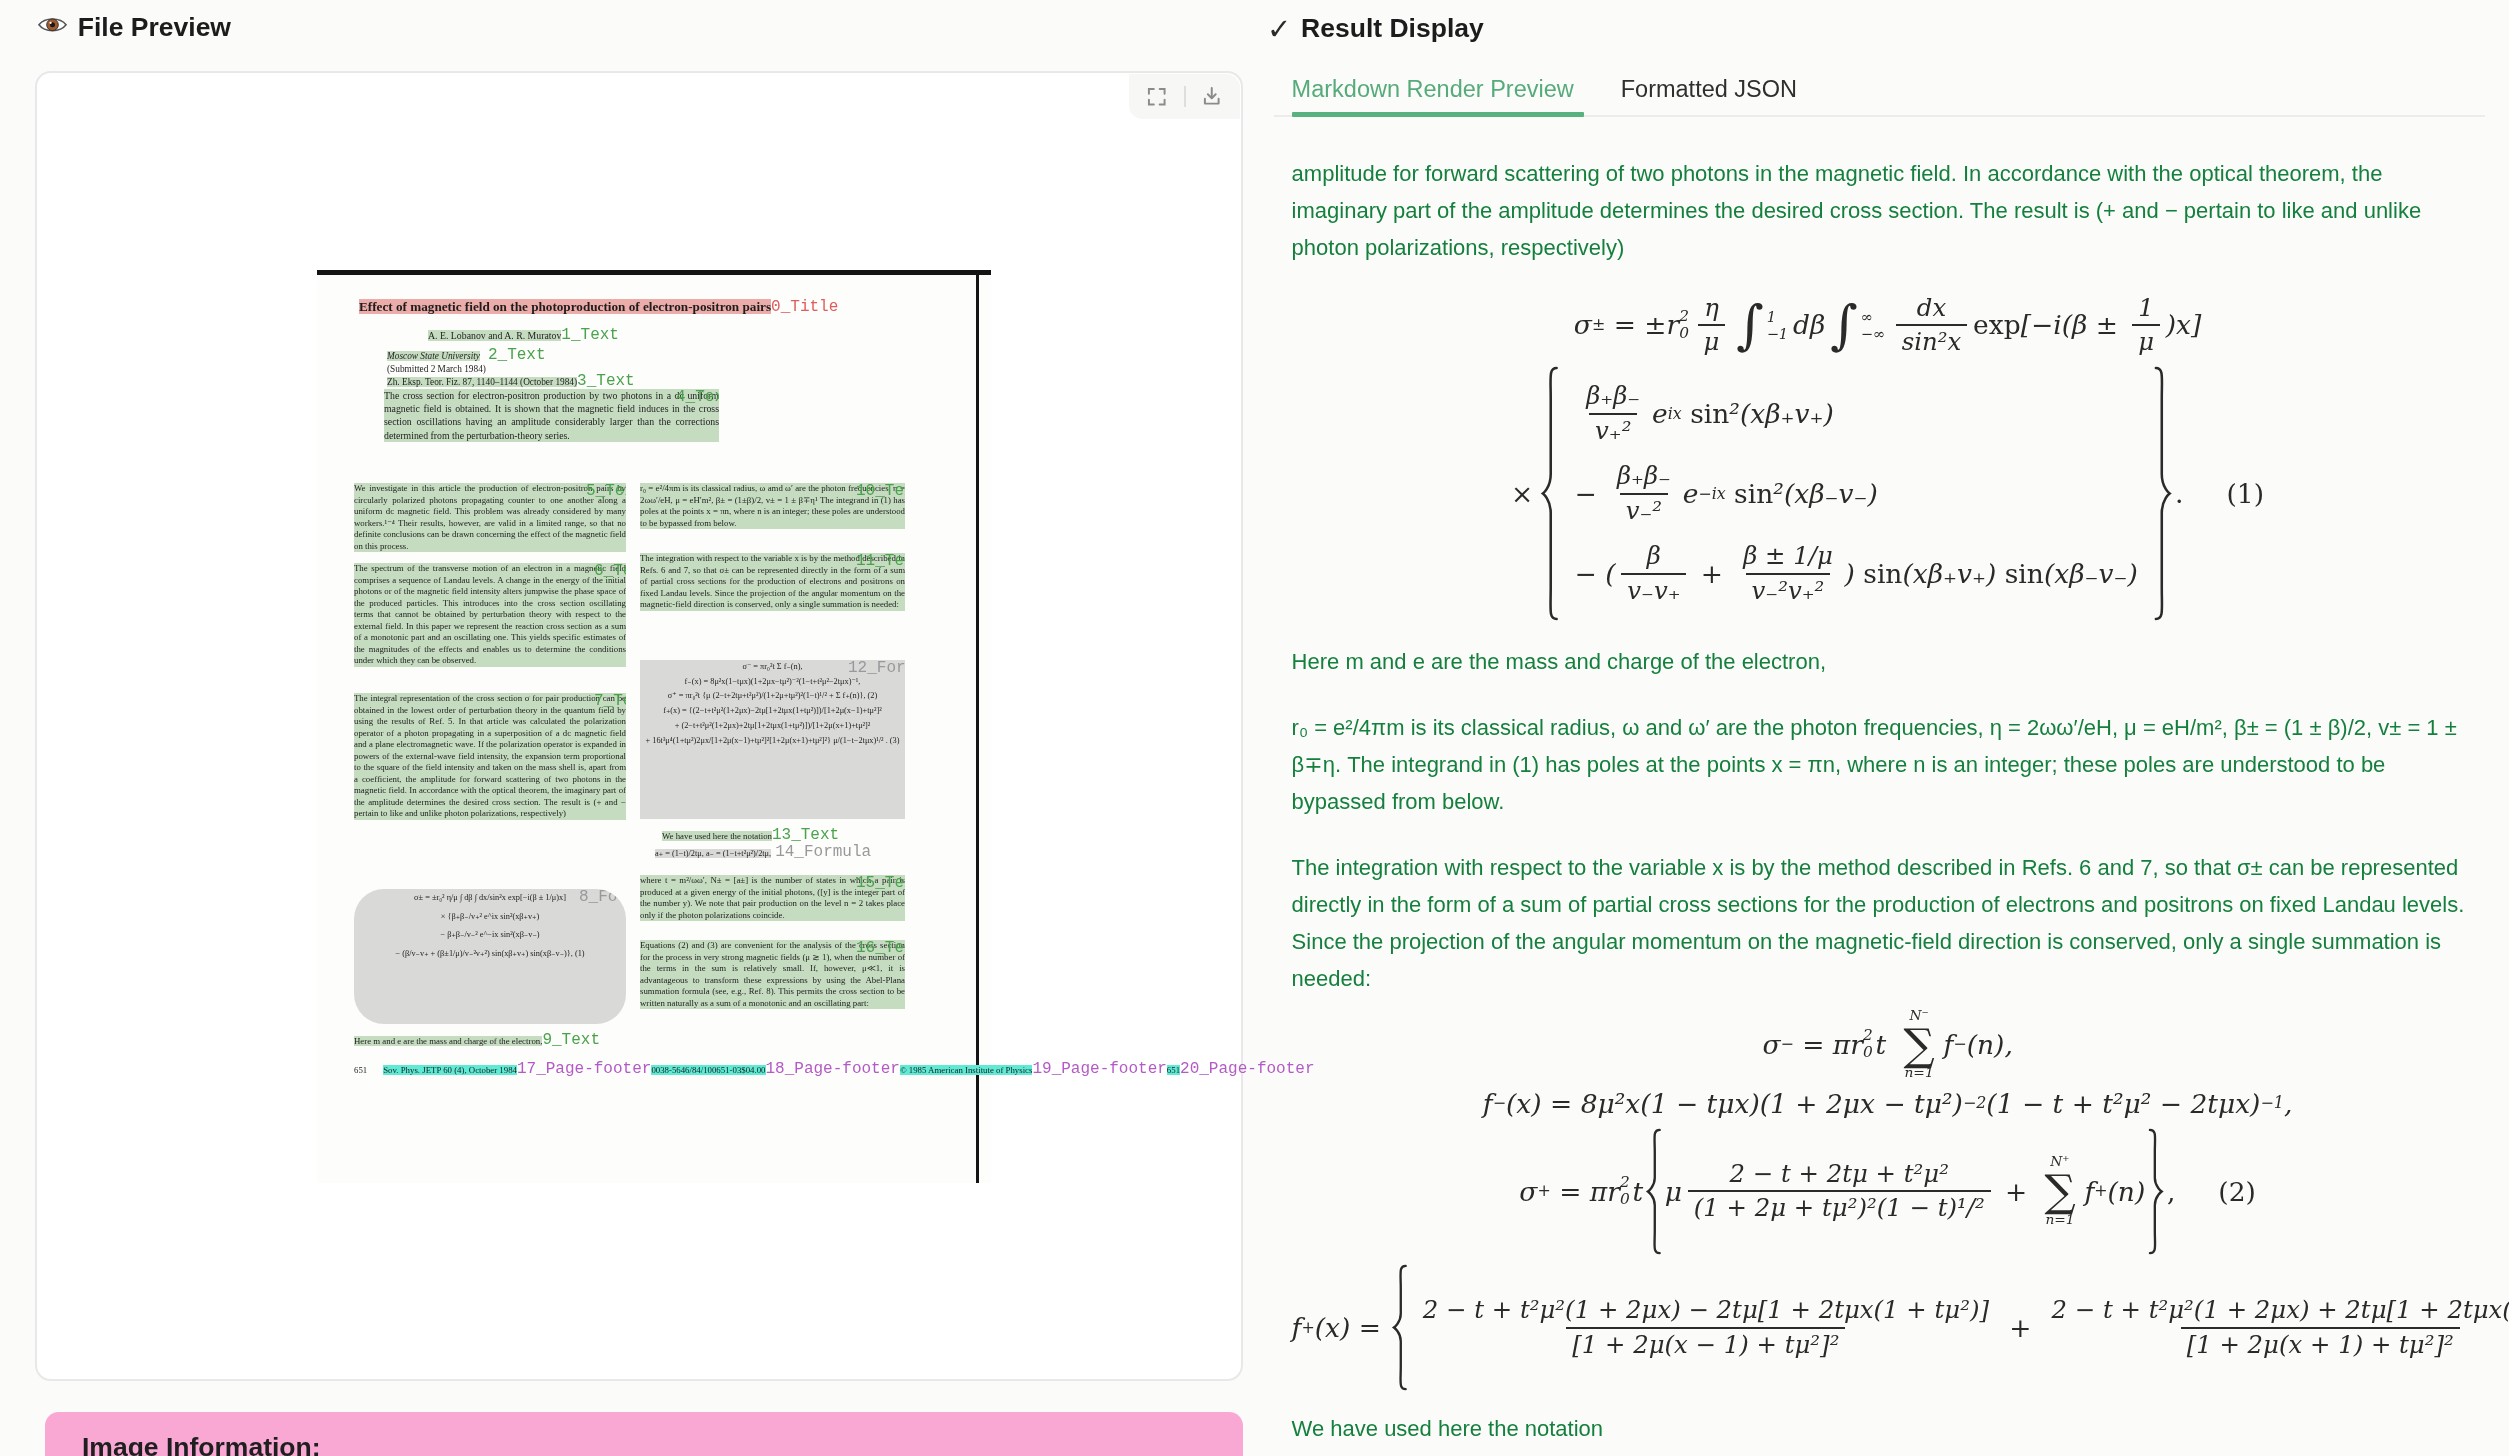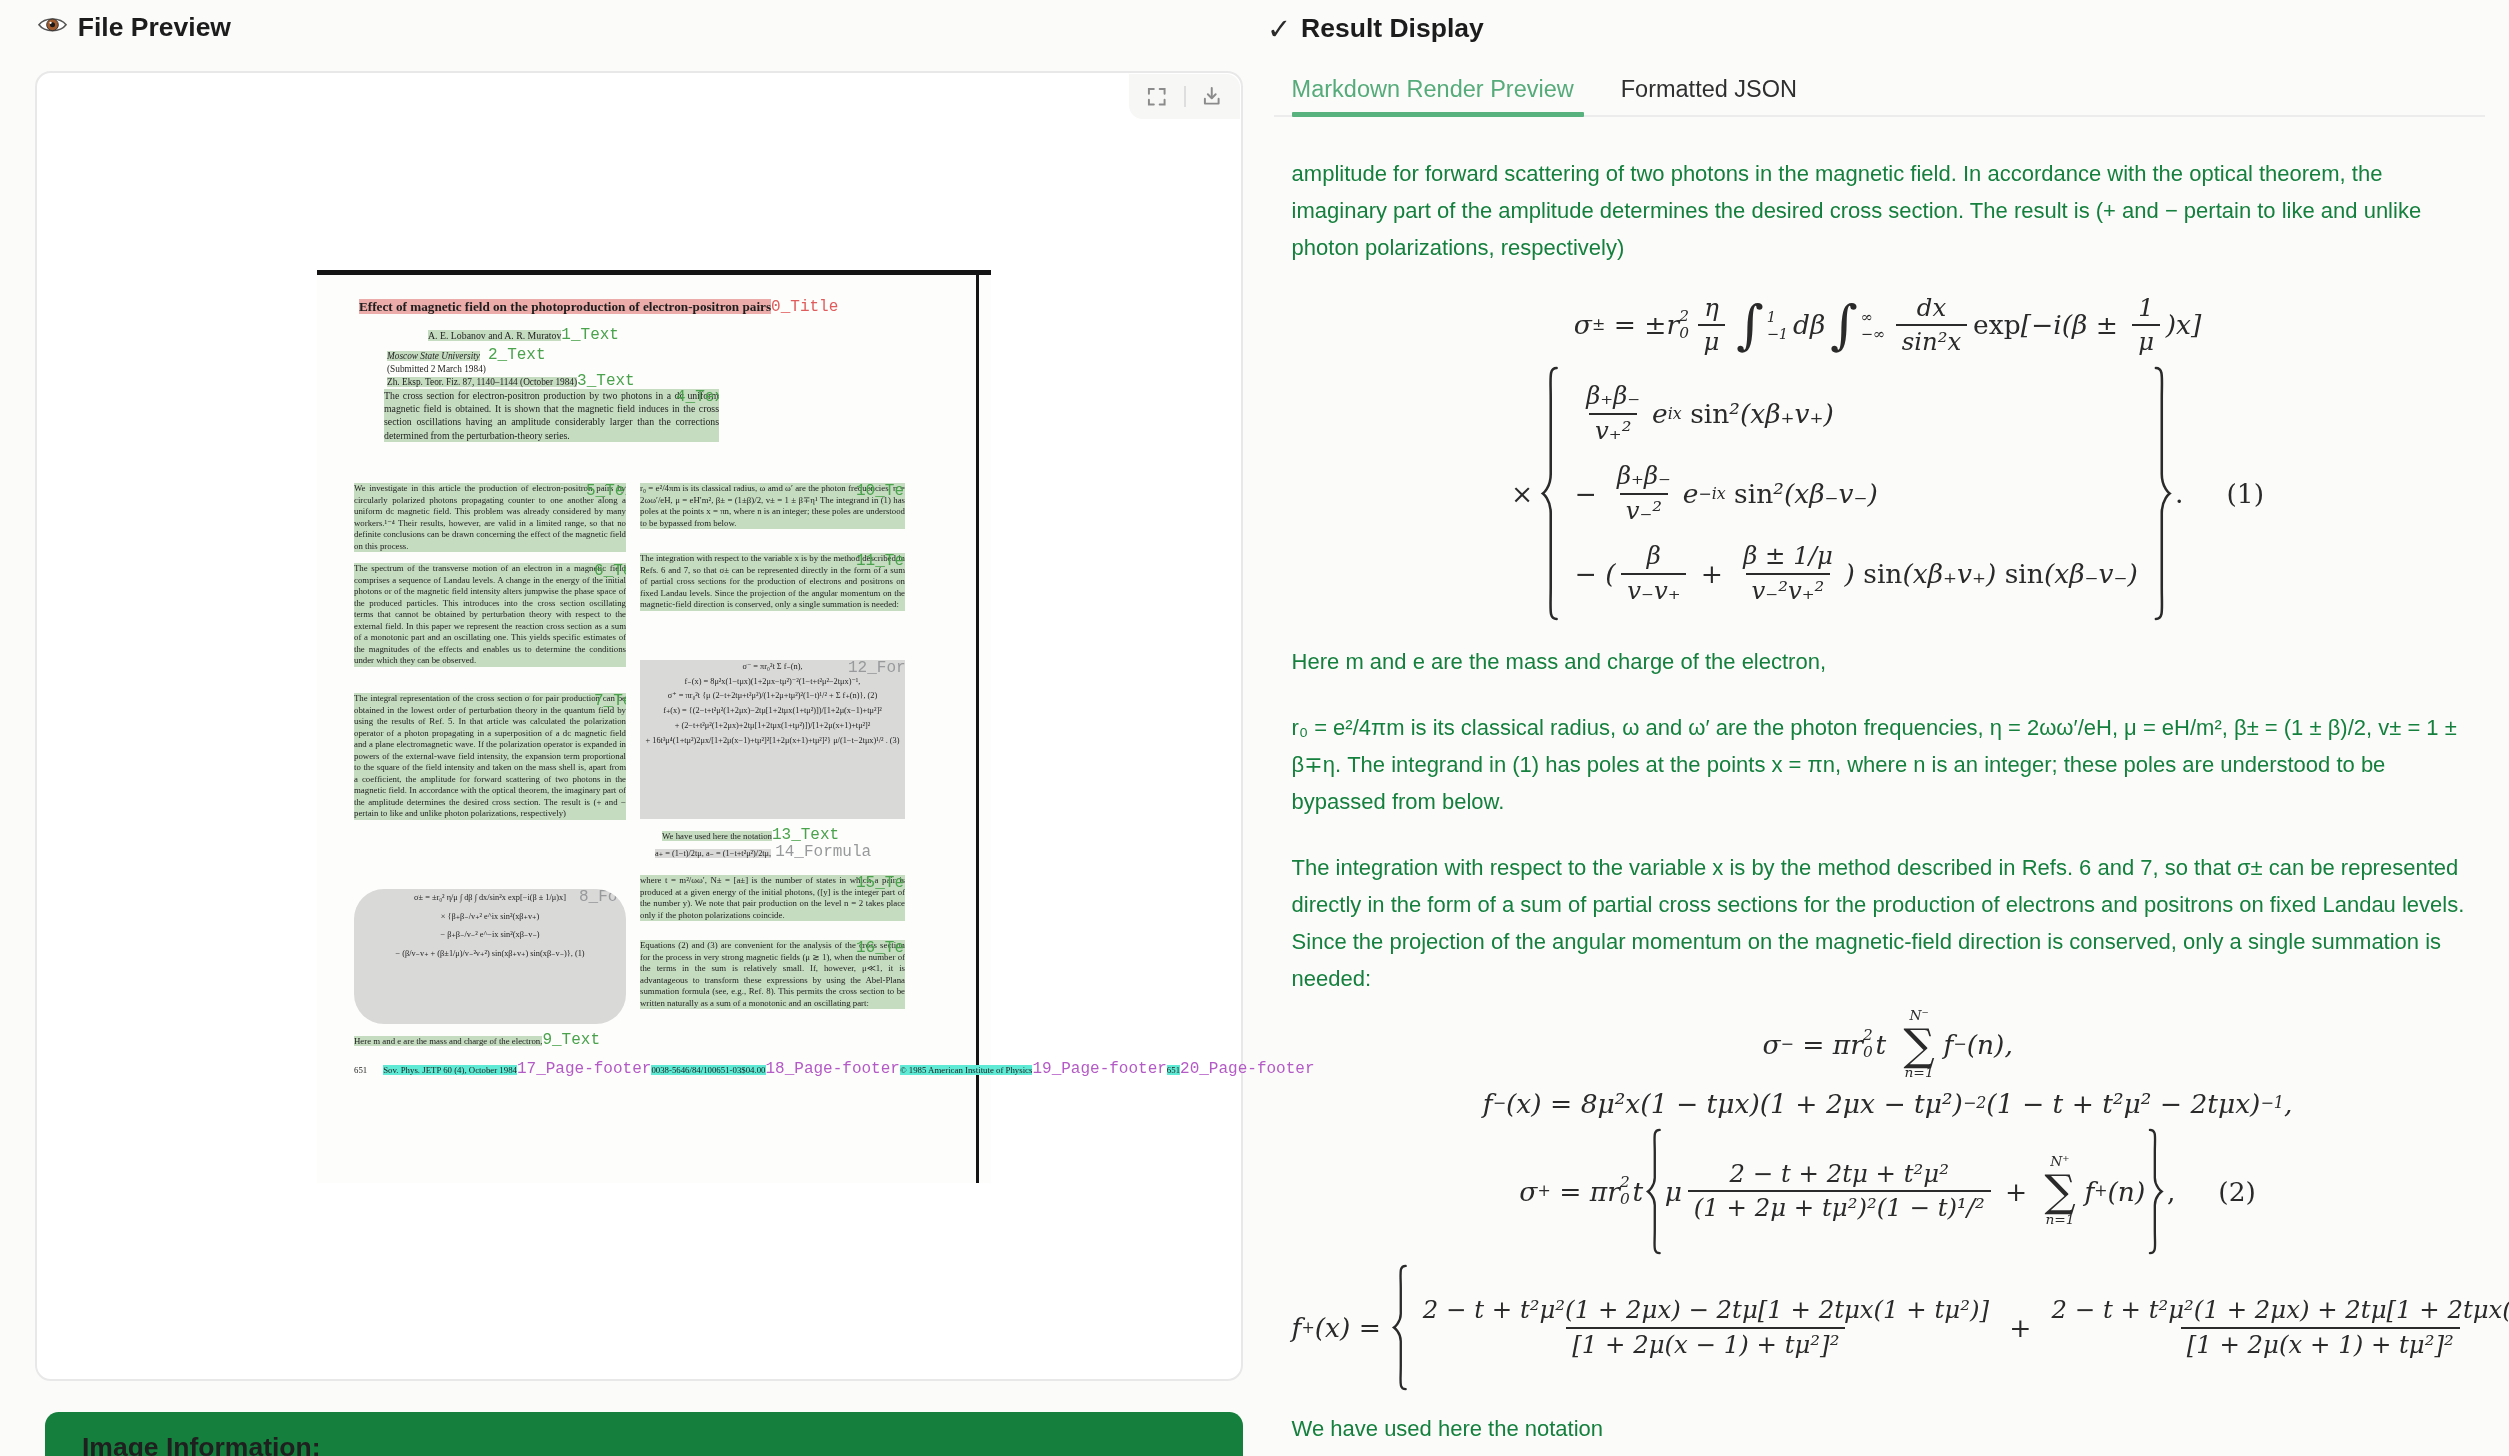--- a/index.html
+++ b/index.html
@@ -48,21 +48,21 @@
   .p-affil { font-size:9.3px; font-style:italic; line-height:11.8px; }
   .p-plain { font-size:9.3px; line-height:11.8px; }
   .p-abstract { font-size:9.8px; line-height:13.2px; }
   .p-body { font-size:8.8px; line-height:11.5px; }
   .p-formula { font-size:8.3px; line-height:18.6px; text-align:center; white-space:pre-line; }
   .p-footer { font-size:8.8px; line-height:11.8px; white-space:nowrap; }
   .inline-row { white-space:nowrap; }
 
   
   .info-band { position:absolute; left:45px; top:1412px; width:1198px; height:44px;
-    background:#15803d; border-radius:13.7px 13.7px 0 0; }
+    background:#f9a8d4; border-radius:13.7px 13.7px 0 0; }
   .info-band .band-title { position:absolute; left:37px; top:19.6px; font-size:26.5px;
     font-weight:bold; color:#1f1f1f; }
 
   
   .tabs { position:absolute; left:1274px; top:76px; width:1211px; height:41px;
     border-bottom:2px solid #ececec; }
   .tabs-inner { display:flex; gap:47px; padding-left:17.6px; }
   .tab { font-size:23.5px; padding-bottom:17.6px; cursor:pointer; color:#2f2f2f; }
   .tab.active { color:#55ab79; }
   .tab-underline { position:absolute; left:17.6px; bottom:-2px; width:292px; height:4.9px;

